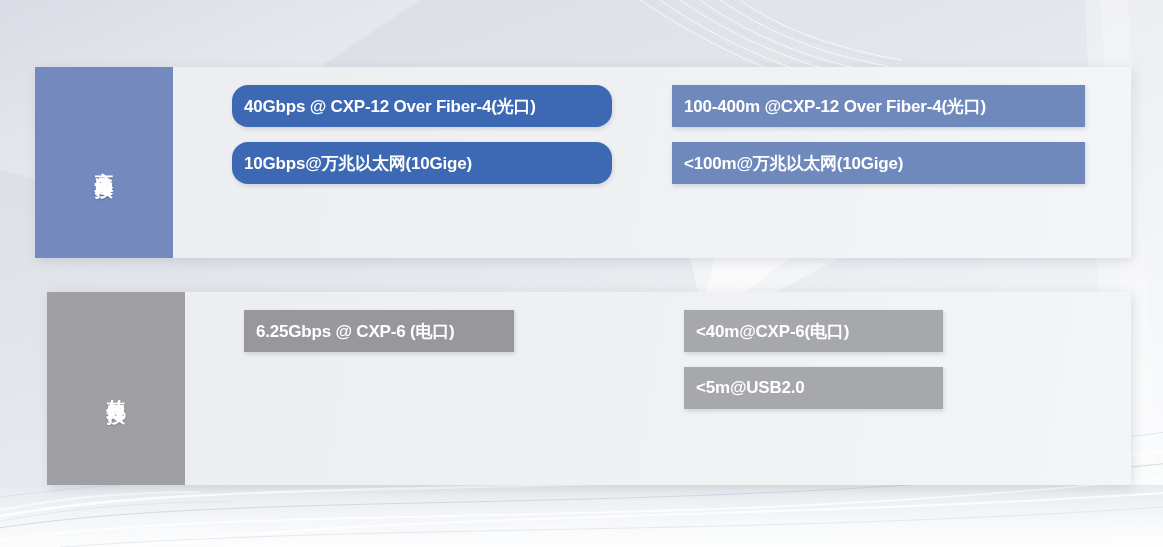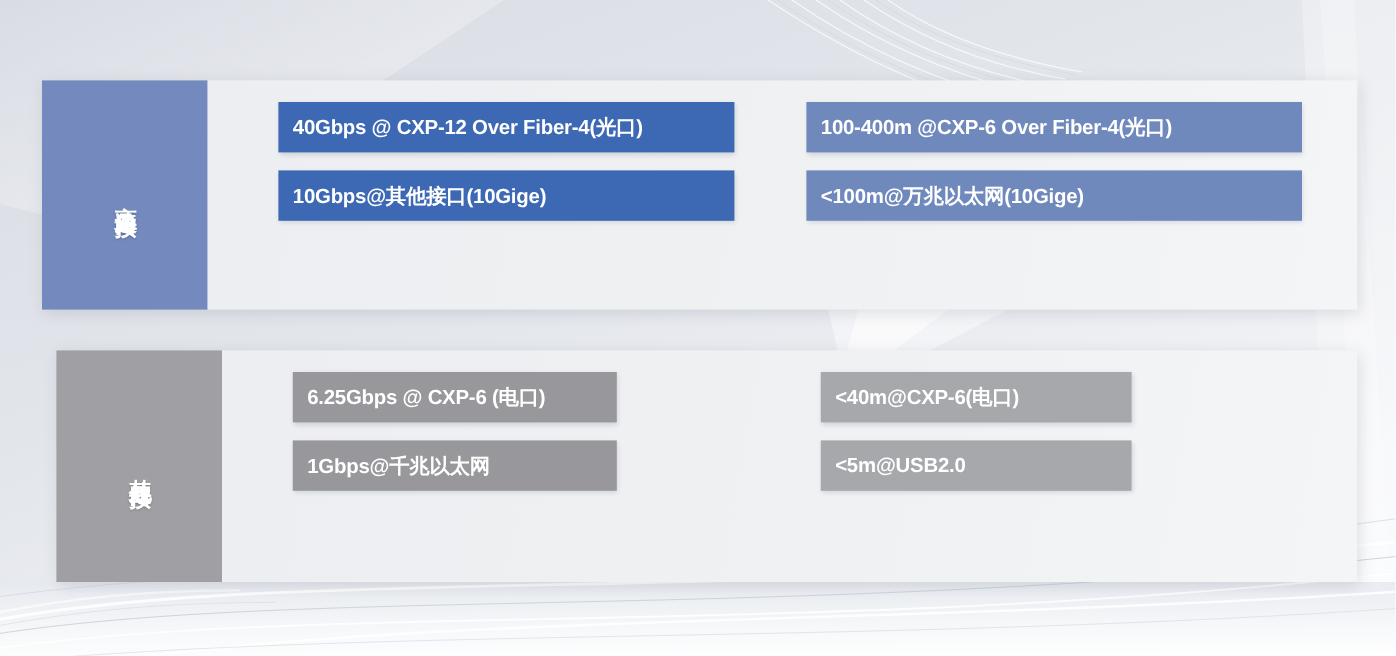--- a/index.html
+++ b/index.html
@@ -65,21 +65,21 @@
     display: flex;
     align-items: center;
     padding: 0 12px;
     color: #ffffff;
     font-size: 17px;
     font-weight: bold;
     white-space: nowrap;
     letter-spacing: -0.2px;
     box-shadow: 1px 2px 4px rgba(80,90,110,0.20);
   }
-  .bar.blue-dark  { background: #3c68b4; }
+  .bar.blue-dark  { background: #3c68b4; border-radius: 16px; }
   .bar.blue-light { background: #7089bd; }
   .bar.gray-dark  { background: #98989c; }
   .bar.gray-light { background: #a7a8ac; }
 </style>
 </head>
 <body>
 
 <div id="stage">
 
   <svg class="bg-svg" viewBox="0 0 1163 547" preserveAspectRatio="none">
@@ -135,40 +135,39 @@
   </svg>
 
   <div class="section" id="section-high">
     <div class="cat-panel" id="cat-panel-high">
       <span class="cat-label">高速接口</span>
     </div>
     <div class="content-panel">
 
       <div class="col" id="col-speed-high">
         <div class="bar blue-dark">40Gbps @ CXP-12 Over Fiber-4(光口)</div>
-        <div class="bar blue-dark">10Gbps@其他接口(10Gige)</div>
+        <div class="bar blue-dark">10Gbps@万兆以太网(10Gige)</div>
       </div>
 
       <div class="col" id="col-dist-high">
-        <div class="bar blue-light">100-400m @CXP-6 Over Fiber-4(光口)</div>
+        <div class="bar blue-light">100-400m @CXP-12 Over Fiber-4(光口)</div>
         <div class="bar blue-light">&lt;100m@万兆以太网(10Gige)</div>
       </div>
 
     </div>
   </div>
 
   <div class="section" id="section-other">
     <div class="cat-panel" id="cat-panel-other">
       <span class="cat-label">其他接口</span>
     </div>
     <div class="content-panel">
 
       <div class="col" id="col-speed-other">
         <div class="bar gray-dark">6.25Gbps @ CXP-6 (电口)</div>
-        <div class="bar gray-dark">1Gbps@千兆以太网</div>
       </div>
 
       <div class="col" id="col-dist-other">
         <div class="bar gray-light">&lt;40m@CXP-6(电口)</div>
         <div class="bar gray-light">&lt;5m@USB2.0</div>
       </div>
 
     </div>
   </div>
 

